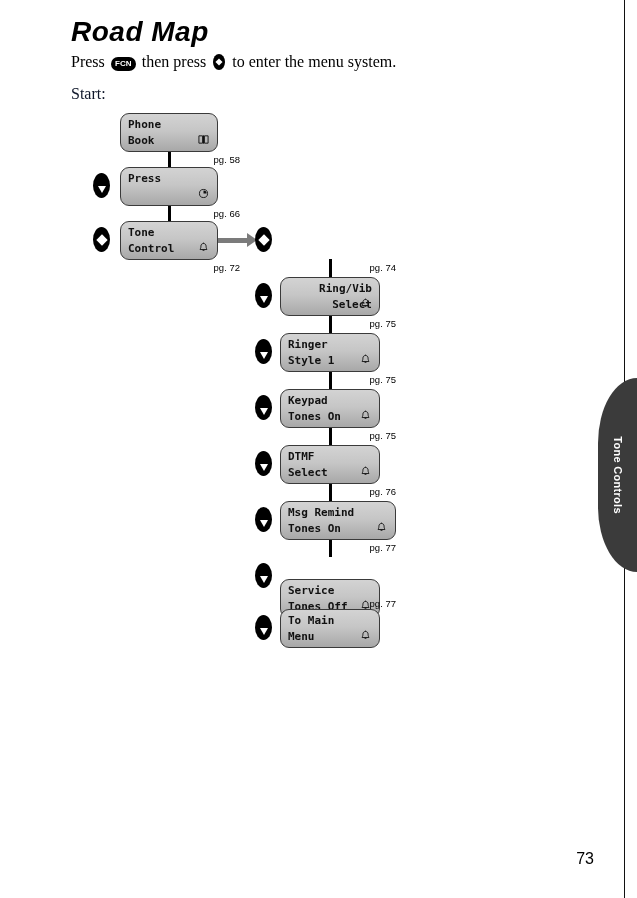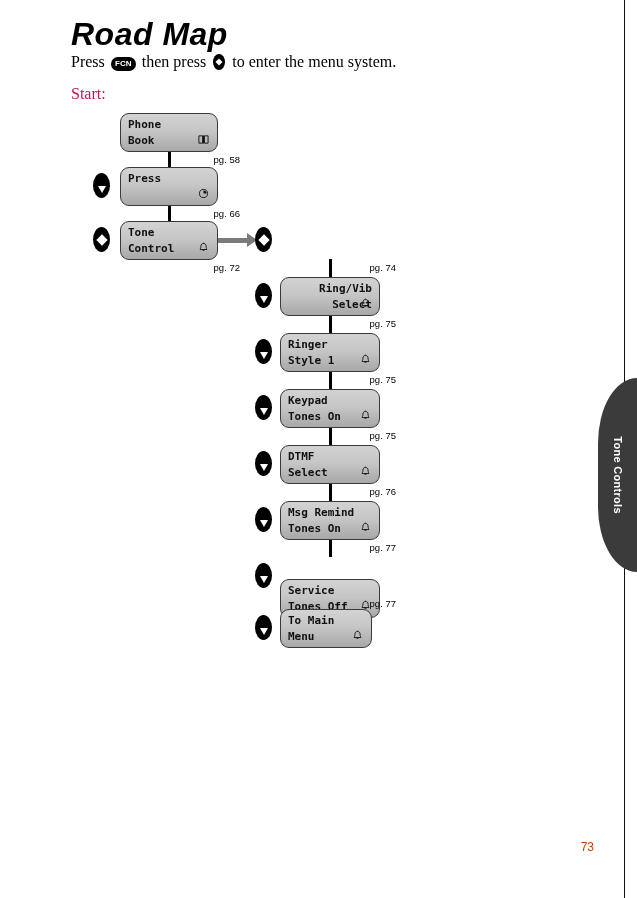--- a/index.html
+++ b/index.html
@@ -16,30 +16,30 @@
   .edge-rule{
     position:absolute;left:624px;top:0;width:1px;height:898px;
     background:#111;
   }
 
   
   .title{
     position:absolute;left:71px;top:16px;
     font-family:"Liberation Sans", sans-serif;
     font-weight:bold;font-style:italic;
-    font-size:32px;letter-spacing:0.5px;color:#000;
+    font-size:28px;letter-spacing:0.5px;color:#000;
   }
   .intro{
     position:absolute;left:71px;top:52px;
     font-size:16px;color:#000;white-space:nowrap;
     line-height:20px;
   }
   .start{
     position:absolute;left:71px;top:85px;
-    font-size:16px;color:#be185d;
+    font-size:16px;color:#0f172a;
   }
 
   
   .fcn-key{
     display:inline-block;
     width:25px;height:14px;border-radius:7px;
     background:#000;color:#fff;
     font-family:"Liberation Sans", sans-serif;
     font-size:8px;font-weight:bold;
     text-align:center;line-height:14px;
@@ -142,23 +142,23 @@
     left:50%;top:50%;
     transform:translate(-50%,-50%) rotate(90deg);
     white-space:nowrap;
     color:#fff;
     font-family:"Liberation Sans", sans-serif;
     font-size:11px;font-weight:bold;
     letter-spacing:0.3px;
   }
 
   .page-number{
-    position:absolute;right:43px;bottom:44px;
-    font-family:"Liberation Sans", sans-serif;
-    font-size:12px;color:#c2410c;
+    position:absolute;right:43px;bottom:30px;
+    font-family:"Liberation Sans", sans-serif;
+    font-size:16px;color:#000000;
   }
 </style>
 </head>
 <body>
 
 <div class="page">
 
   <div class="edge-rule"></div>
 
   <div class="title">Road Map</div>
@@ -253,21 +253,21 @@
               <path d="M6 1.6 C4.1 1.6 3.2 3 3.2 4.6 C3.2 6.7 2.3 7.6 2.3 8.2 L9.7 8.2 C9.7 7.6 8.8 6.7 8.8 4.6 C8.8 3 7.9 1.6 6 1.6 Z" fill="none" stroke="#111" stroke-width="1"></path>
               <path d="M5 9.1 h2" stroke="#111" stroke-width="1"></path>
               <path d="M6 0.7 v1" stroke="#111" stroke-width="1"></path>
             </svg></span></div>
       </div>
       <div class="pgref" style="left: 336px; top: 486px; width: 60px;">pg. 76</div>
       <div class="connector" style="left: 329px; top: 483px; height: 18px;"></div>
       <div class="navkey" style="left: 255px; top: 451px;">
         <div class="down"></div>
       </div>
-      <div class="node" style="left: 280px; top: 501px; width: 100px;">
+      <div class="node" style="left: 280px; top: 501px; width: 116px;">
         <div class="lcd"><span class="l1">Msg Remind</span><span class="l2">Tones On</span><span class="glyph row2"><svg width="11" height="11" viewBox="0 0 12 12">
               <path d="M6 1.6 C4.1 1.6 3.2 3 3.2 4.6 C3.2 6.7 2.3 7.6 2.3 8.2 L9.7 8.2 C9.7 7.6 8.8 6.7 8.8 4.6 C8.8 3 7.9 1.6 6 1.6 Z" fill="none" stroke="#111" stroke-width="1"></path>
               <path d="M5 9.1 h2" stroke="#111" stroke-width="1"></path>
               <path d="M6 0.7 v1" stroke="#111" stroke-width="1"></path>
             </svg></span></div>
       </div>
       <div class="pgref" style="left: 336px; top: 542px; width: 60px;">pg. 77</div>
       <div class="connector" style="left: 329px; top: 539px; height: 18px;"></div>
       <div class="navkey" style="left: 255px; top: 507px;">
         <div class="down"></div>
@@ -277,21 +277,21 @@
               <path d="M6 1.6 C4.1 1.6 3.2 3 3.2 4.6 C3.2 6.7 2.3 7.6 2.3 8.2 L9.7 8.2 C9.7 7.6 8.8 6.7 8.8 4.6 C8.8 3 7.9 1.6 6 1.6 Z" fill="none" stroke="#111" stroke-width="1"></path>
               <path d="M5 9.1 h2" stroke="#111" stroke-width="1"></path>
               <path d="M6 0.7 v1" stroke="#111" stroke-width="1"></path>
             </svg></span></div>
       </div>
       <div class="pgref" style="left: 336px; top: 598px; width: 60px;">pg. 77</div>
       <div class="connector" style="left: 329px; top: 595px; height: 14px;"></div>
       <div class="navkey" style="left: 255px; top: 563px;">
         <div class="down"></div>
       </div>
-      <div class="node" style="left: 280px; top: 609px; width: 92px;">
+      <div class="node" style="left: 280px; top: 609px; width: 100px;">
         <div class="lcd"><span class="l1">To Main</span><span class="l2">Menu</span><span class="glyph row2"><svg width="11" height="11" viewBox="0 0 12 12">
               <path d="M6 1.6 C4.1 1.6 3.2 3 3.2 4.6 C3.2 6.7 2.3 7.6 2.3 8.2 L9.7 8.2 C9.7 7.6 8.8 6.7 8.8 4.6 C8.8 3 7.9 1.6 6 1.6 Z" fill="none" stroke="#111" stroke-width="1"></path>
               <path d="M5 9.1 h2" stroke="#111" stroke-width="1"></path>
               <path d="M6 0.7 v1" stroke="#111" stroke-width="1"></path>
             </svg></span></div>
       </div>
       <div class="navkey" style="left: 255px; top: 615px;">
         <div class="down"></div>
       </div>
     </div>

